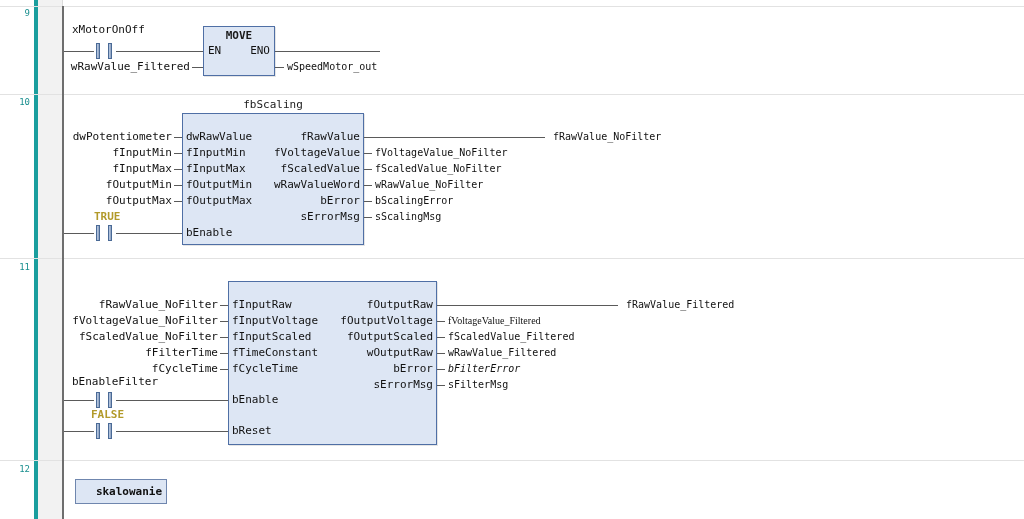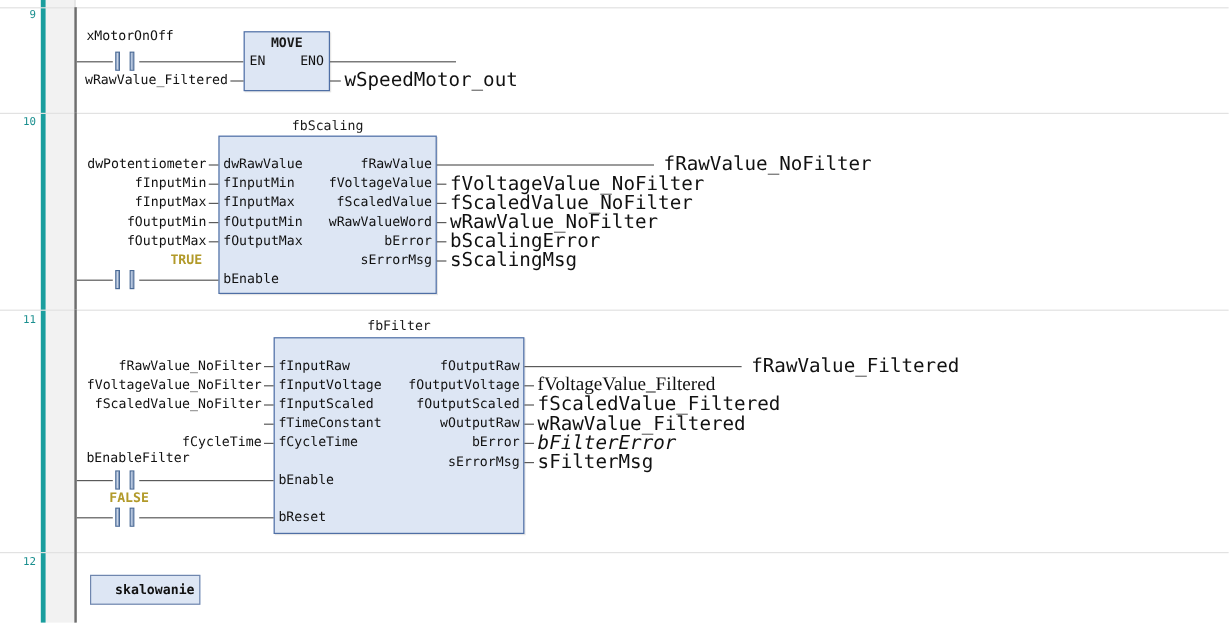--- a/index.html
+++ b/index.html
@@ -113,21 +113,21 @@
     position: absolute;
     font-size: 11px;
     color: #111111;
     font-family: "DejaVu Sans Mono", "Liberation Mono", monospace;
     white-space: nowrap;
     text-align: right;
     line-height: 12px;
   }
   .var-right {
     position: absolute;
-    font-size: 16px;
+    font-size: 10px;
     color: #111111;
     font-family: "DejaVu Sans Mono", "Liberation Mono", monospace;
     white-space: nowrap;
     text-align: right;
     line-height: 12px;
   }
   .var-top {
     position: absolute;
     font-size: 11px;
     color: #111111;
@@ -234,21 +234,21 @@
   <div class="var-left" style="left:20px; top:163px; width:152px;">fInputMax</div>
   <div class="var-left" style="left:20px; top:179px; width:152px;">fOutputMin</div>
   <div class="var-left" style="left:20px; top:195px; width:152px;">fOutputMax</div>
 
   <div class="stub" style="left:174px; top:137px; width:8px;"></div>
   <div class="stub" style="left:174px; top:153px; width:8px;"></div>
   <div class="stub" style="left:174px; top:169px; width:8px;"></div>
   <div class="stub" style="left:174px; top:185px; width:8px;"></div>
   <div class="stub" style="left:174px; top:201px; width:8px;"></div>
 
-  <div class="const-lit" style="left:94px; top:210px;margin-left:48px;">TRUE</div>
+  <div class="const-lit" style="left:94px; top:210px;">TRUE</div>
   <div class="wire-h" style="left:64px; top:233px; width:30px;"></div>
   <div class="contact" style="left:94px; top:225px;">
     <i class="l"></i>
       <i class="r"></i>
   </div>
   <div class="wire-h" style="left:116px; top:233px; width:66px;"></div>
 
   <div class="wire-h" style="left:364px; top:137px; width:181px;"></div>
   <div class="var-right" style="left:553px; top:131px;">fRawValue_NoFilter</div>
 
@@ -262,21 +262,20 @@
   <div class="var-right" style="left:375px; top:179px;">wRawValue_NoFilter</div>
 
   <div class="stub" style="left:364px; top:201px; width:8px;"></div>
   <div class="var-right" style="left:375px; top:195px;">bScalingError</div>
 
   <div class="stub" style="left:364px; top:217px; width:8px;"></div>
   <div class="var-right" style="left:375px; top:211px;">sScalingMsg</div>
 
   <div class="power-rail" style="top:258px; height:202px;"></div>
 
-  <div class="fb-instance" style="left:228px; top:265px; width:209px;">fbFilter</div>
 
   <div class="fb" style="left:228px; top:281px; width:209px; height:164px;"></div>
 
   <div class="pin-in" style="left:232px; top:299px;">fInputRaw</div>
   <div class="pin-in" style="left:232px; top:315px;">fInputVoltage</div>
   <div class="pin-in" style="left:232px; top:331px;">fInputScaled</div>
   <div class="pin-in" style="left:232px; top:347px;">fTimeConstant</div>
   <div class="pin-in" style="left:232px; top:363px;">fCycleTime</div>
   <div class="pin-in" style="left:232px; top:394px;">bEnable</div>
   <div class="pin-in" style="left:232px; top:425px;">bReset</div>
@@ -284,20 +283,21 @@
   <div class="pin-out" style="left:275px; top:299px; width:158px;">fOutputRaw</div>
   <div class="pin-out" style="left:275px; top:315px; width:158px;">fOutputVoltage</div>
   <div class="pin-out" style="left:275px; top:331px; width:158px;">fOutputScaled</div>
   <div class="pin-out" style="left:275px; top:347px; width:158px;padding-left:32px;">wOutputRaw</div>
   <div class="pin-out" style="left:275px; top:363px; width:158px;">bError</div>
   <div class="pin-out" style="left:275px; top:379px; width:158px;">sErrorMsg</div>
 
   <div class="var-left" style="left:20px; top:299px; width:198px;">fRawValue_NoFilter</div>
   <div class="var-left" style="left:20px; top:315px; width:198px;">fVoltageValue_NoFilter</div>
   <div class="var-left" style="left:20px; top:331px; width:198px;">fScaledValue_NoFilter</div>
+  <div class="var-left" style="left:20px; top:347px; width:198px;">fFilterTime</div>
   <div class="var-left" style="left:20px; top:363px; width:198px;">fCycleTime</div>
 
   <div class="stub" style="left:220px; top:305px; width:8px;"></div>
   <div class="stub" style="left:220px; top:321px; width:8px;"></div>
   <div class="stub" style="left:220px; top:337px; width:8px;"></div>
   <div class="stub" style="left:220px; top:353px; width:8px;"></div>
   <div class="stub" style="left:220px; top:369px; width:8px;"></div>
 
   <div class="var-top" style="left:72px; top:376px;">bEnableFilter</div>
   <div class="wire-h" style="left:64px; top:400px; width:30px;"></div>

